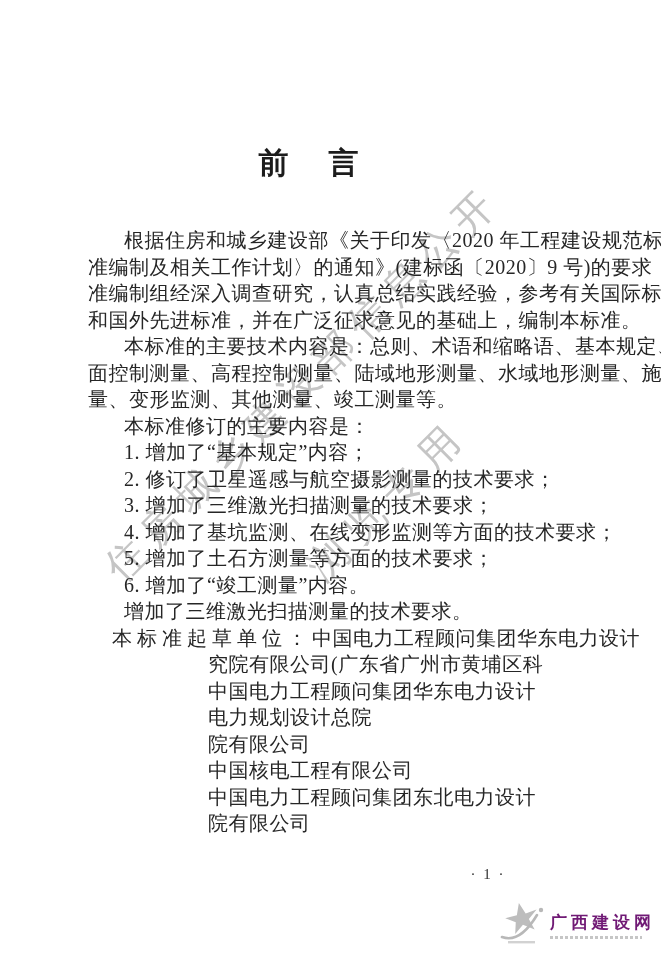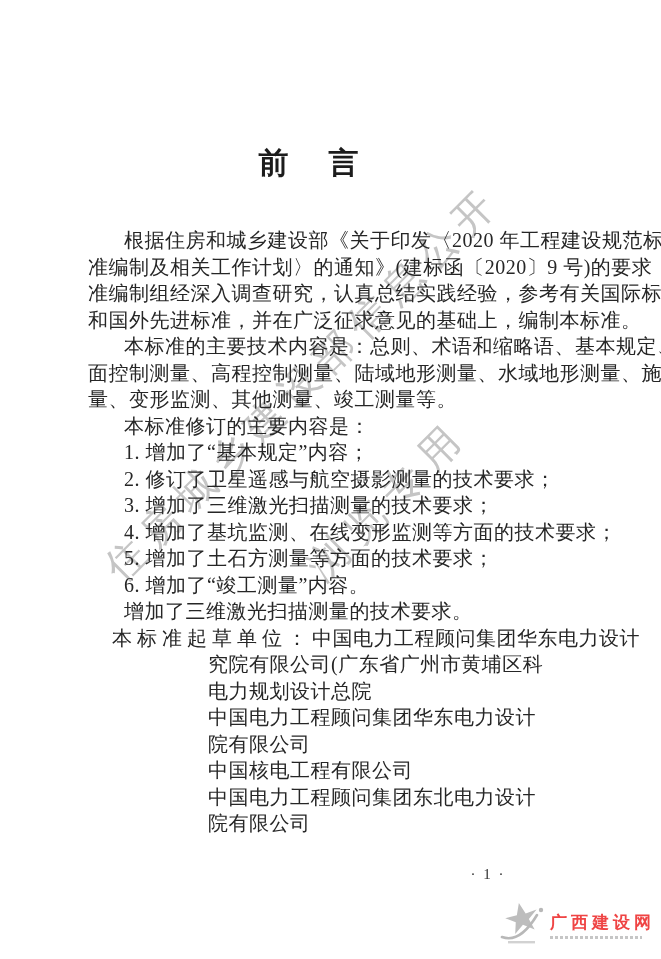--- a/index.html
+++ b/index.html
@@ -40,21 +40,21 @@
     position:absolute;left:448px;top:866px;width:80px;z-index:2;
     text-align:center;font-size:15px;letter-spacing:2px;color:#333;
   }
   
   .logo{
     position:absolute;right:6px;bottom:8px;z-index:2;
     display:flex;align-items:center;gap:3px;
   }
   .logo-col{display:flex;flex-direction:column;align-items:flex-start;gap:2px;}
   .logo-text{
-    font-size:17px;font-weight:bold;color:#ef4444;letter-spacing:4px;
+    font-size:17px;font-weight:bold;color:#701a75;letter-spacing:4px;
     font-family:"Liberation Serif","DejaVu Serif",serif;line-height:20px;text-align:right;
   }
   .logo-tagline{
     width:92px;height:3px;margin-top:1px;
     background:repeating-linear-gradient(90deg,#c6c6c6 0 3px,#ffffff 3px 5px);
   }
 </style>
 </head>
 <body>
 
@@ -79,22 +79,22 @@
     <div class="ln ind">本标准修订的主要内容是：</div>
     <div class="ln ind">1. 增加了“基本规定”内容；</div>
     <div class="ln ind">2. 修订了卫星遥感与航空摄影测量的技术要求；</div>
     <div class="ln ind">3. 增加了三维激光扫描测量的技术要求；</div>
     <div class="ln ind">4. 增加了基坑监测、在线变形监测等方面的技术要求；</div>
     <div class="ln ind">5. 增加了土石方测量等方面的技术要求；</div>
     <div class="ln ind">6. 增加了“竣工测量”内容。</div>
     <div class="ln ind">增加了三维激光扫描测量的技术要求。</div>
     <div class="ln unit"><span class="unit-label">本标准起草单位：</span><span>中国电力工程顾问集团华东电力设计</span></div>
     <div class="ln hang">究院有限公司(广东省广州市黄埔区科</div>
+    <div class="ln hang">中国电力工程顾问集团华东电力设计</div>
     <div class="ln hang">电力规划设计总院</div>
-    <div class="ln hang">中国电力工程顾问集团华东电力设计</div>
     <div class="ln hang">院有限公司</div>
     <div class="ln hang">中国核电工程有限公司</div>
     <div class="ln hang">中国电力工程顾问集团东北电力设计</div>
     <div class="ln hang">院有限公司</div>
   </div>
 
   <div class="pageno">· 1 ·</div>
 
   <div class="logo">
     <span>

